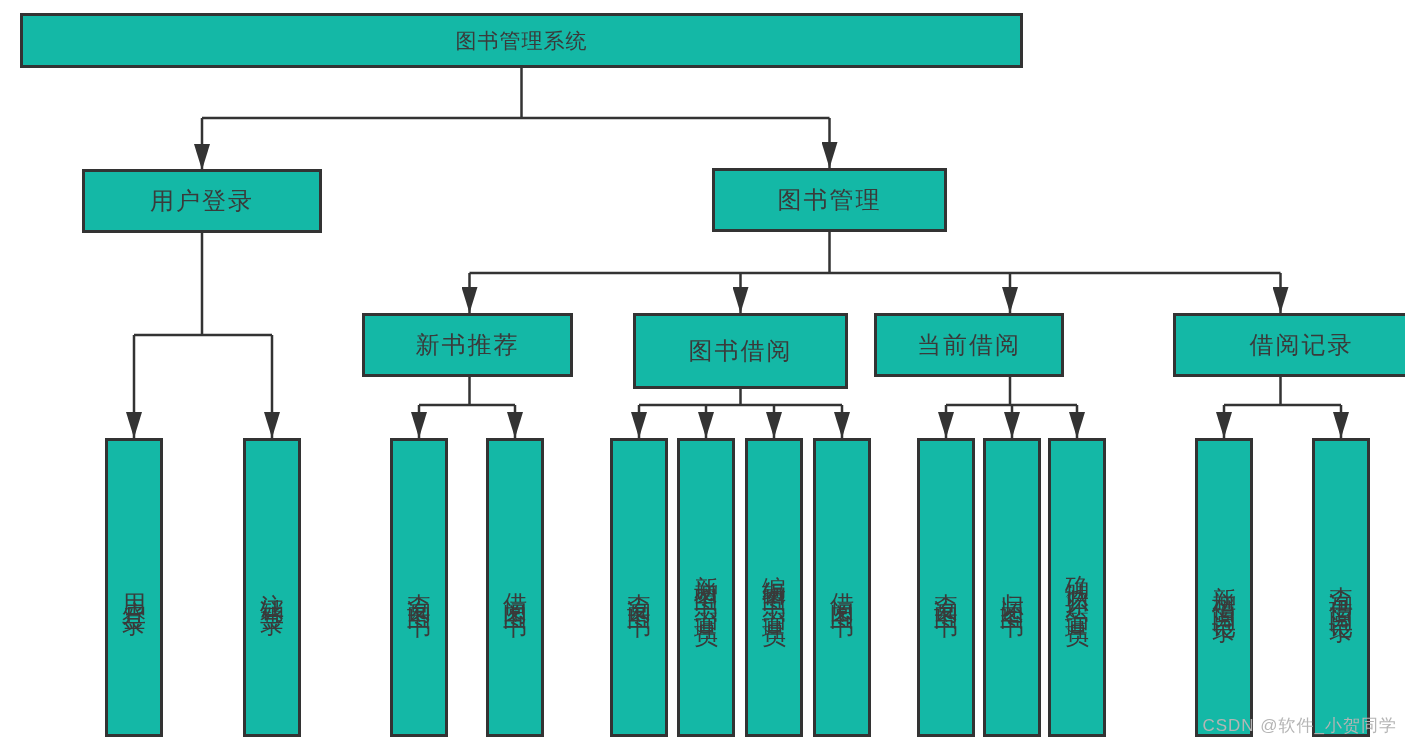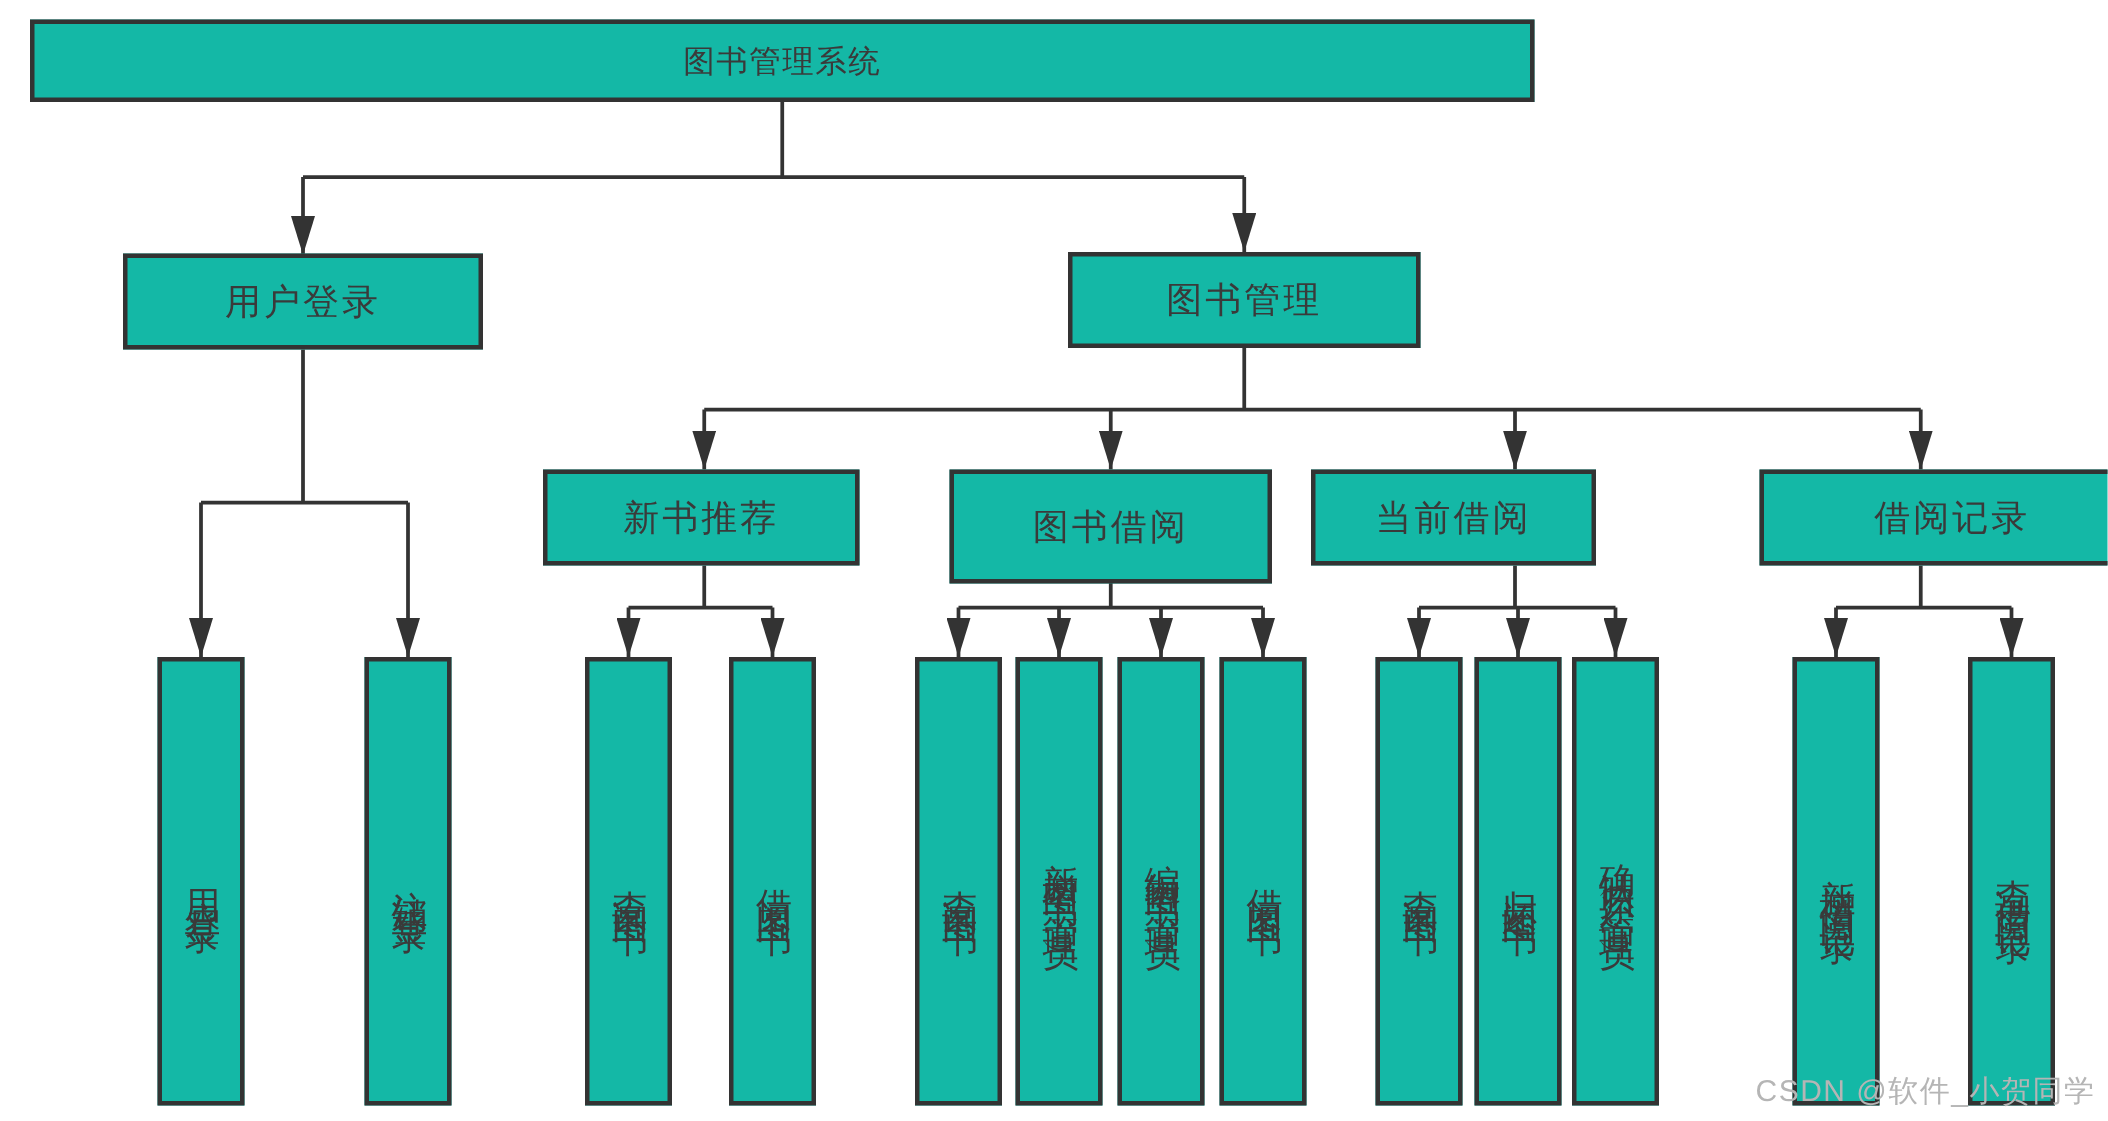--- a/index.html
+++ b/index.html
@@ -29,21 +29,21 @@
     writing-mode:vertical-rl;text-orientation:mixed;
     font-size:24px;letter-spacing:7px;line-height:1;
   }
   .l1{left:105px;}  .l2{left:243px;}
   .l3{left:390px;}  .l4{left:486px;}
   .l5{left:610px;}  .l6{left:677px;}  .l7{left:745px;}  .l8{left:813px;}
   .l9{left:917px;}  .l10{left:983px;} .l11{left:1048px;}
   .l12{left:1195px;}.l13{left:1312px;}
   .watermark{
     position:absolute;right:8px;top:714px;z-index:2;
-    color:#b5b5b5;font-size:20px;letter-spacing:1px;white-space:nowrap;
+    color:#b5b5b5;font-size:17px;letter-spacing:1px;white-space:nowrap;
   }
 </style>
 </head>
 <body>
 
 <div id="stage">
 
   <svg class="connectors" width="1405" height="747" viewBox="0 0 1405 747">
     <defs>
       <marker id="arr" markerUnits="userSpaceOnUse" markerWidth="26" markerHeight="16" refX="26" refY="8" orient="auto">

